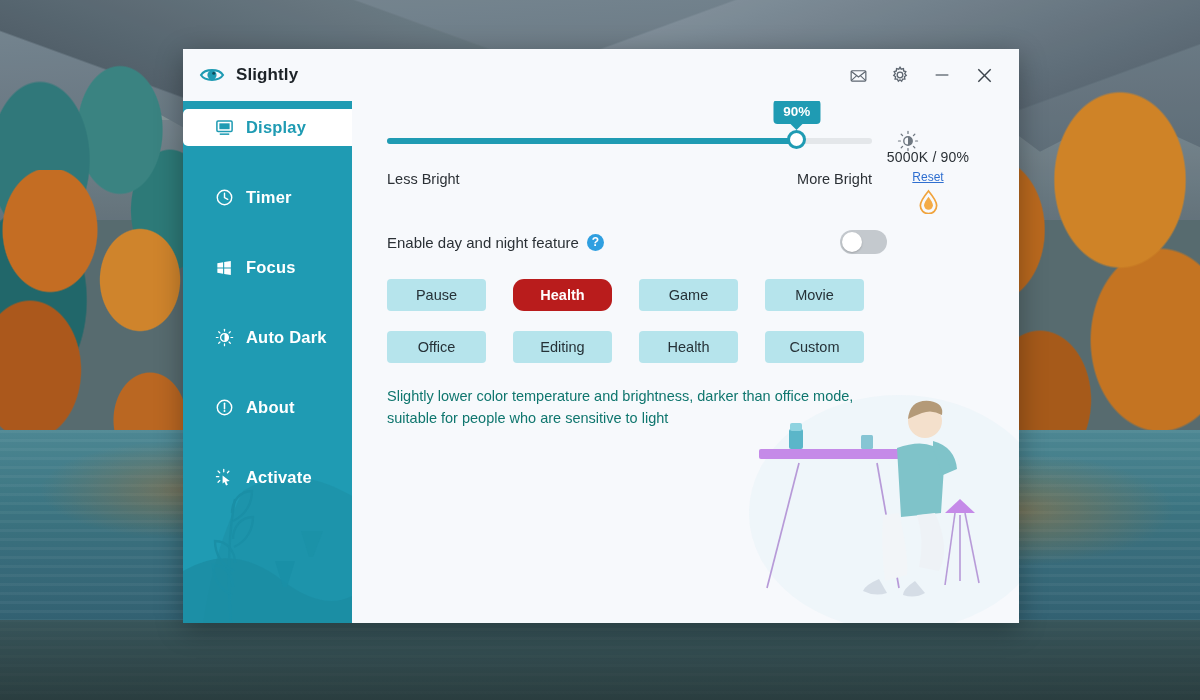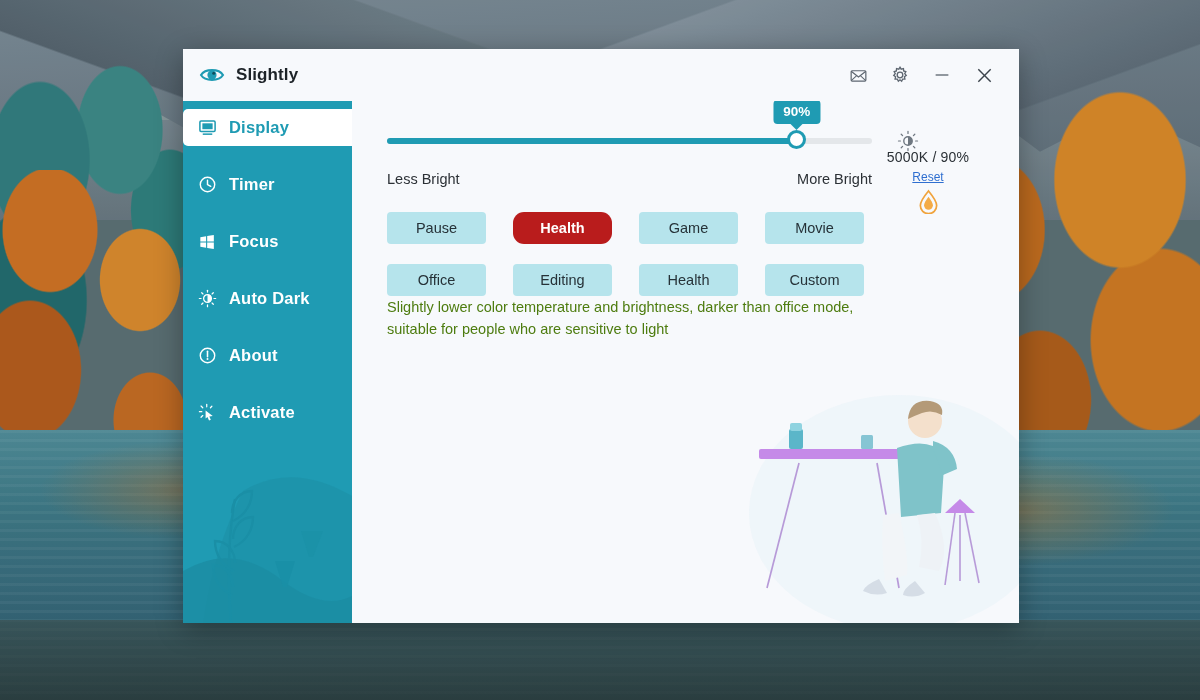--- a/index.html
+++ b/index.html
@@ -101,22 +101,22 @@
   
   #win-body { display: flex; height: 522px; }
 
   
   #sidebar {
     width: 169px; background: #1f9bb3; position: relative; overflow: hidden; flex: none;
   }
   .side-deco { position: absolute; inset: 0; pointer-events: none; }
   .nav-list { position: relative; z-index: 2; padding-top: 8px; }
   .nav-item {
-    height: 37px; display: flex; align-items: center; padding-left: 13px;
-    margin-bottom: 20px; cursor: pointer; color: #ffffff;
+    height: 37px; display: flex; align-items: center; padding-left: 30px;
+    margin-bottom: 33px; cursor: pointer; color: #ffffff;
     border-top-left-radius: 5px; border-bottom-left-radius: 5px; text-align: center;
   }
   .nav-item.active { background: #ffffff; color: #1f9bb3; }
   .nav-ico { width: 22px; height: 22px; flex: none; display: flex; align-items: center; justify-content: center; }
   .nav-label { font-size: 16.5px; font-weight: bold; margin-left: 11px; letter-spacing: .2px; }
 
   
   #content { flex: 1; position: relative; background: #f7f9fc; overflow: hidden; }
   .content-deco { position: absolute; right: 0; bottom: 0; width: 270px; height: 230px; pointer-events: none; }
   .content-inner { position: relative; z-index: 2; padding: 0 0 0 35px; }
@@ -195,22 +195,22 @@
   }
   .mode-btn {
     height: 32px; border-radius: 4px; background: #b6e4ec; color: #263238;
     font-size: 14.5px; display: flex; align-items: center; justify-content: center;
     cursor: pointer; border: none; font-family: inherit;
   }
   .mode-btn.active { background: #b91c1c; color: #fff; font-weight: bold; border-radius: 11px; }
 
   
   #mode-desc {
-    width: 520px; font-size: 14.5px; line-height: 1.55;
-    color: #4d7c0f;
+    margin-top: 22px; width: 520px; font-size: 14.5px; line-height: 1.55;
+    color: #0f766e;
   }
 </style>
 </head>
 <body>
 
 <div id="wallpaper">
   <div class="wp-sky"></div>
   <div class="wp-mtn2"></div>
   <div class="wp-mtn"></div>
   <div class="wp-trees-l"></div>
@@ -438,20 +438,28 @@
                 </g>
               </svg>
             </div>
           </div>
           <div class="caption-row">
             <span>Less Bright</span>
             <span>More Bright</span>
           </div>
         </div>
 
+        <div id="daynight-row">
+          <span class="dn-label">Enable day and night feature</span>
+          <span class="help-dot">?</span>
+          <span class="dn-spacer"></span>
+          <span class="switch">
+            <span class="knob"></span>
+          </span>
+        </div>
 
         <div id="mode-grid">
           <button class="mode-btn">Pause</button>
           <button class="mode-btn active">Health</button>
           <button class="mode-btn">Game</button>
           <button class="mode-btn">Movie</button>
           <button class="mode-btn">Office</button>
           <button class="mode-btn">Editing</button>
           <button class="mode-btn">Health</button>
           <button class="mode-btn">Custom</button>

